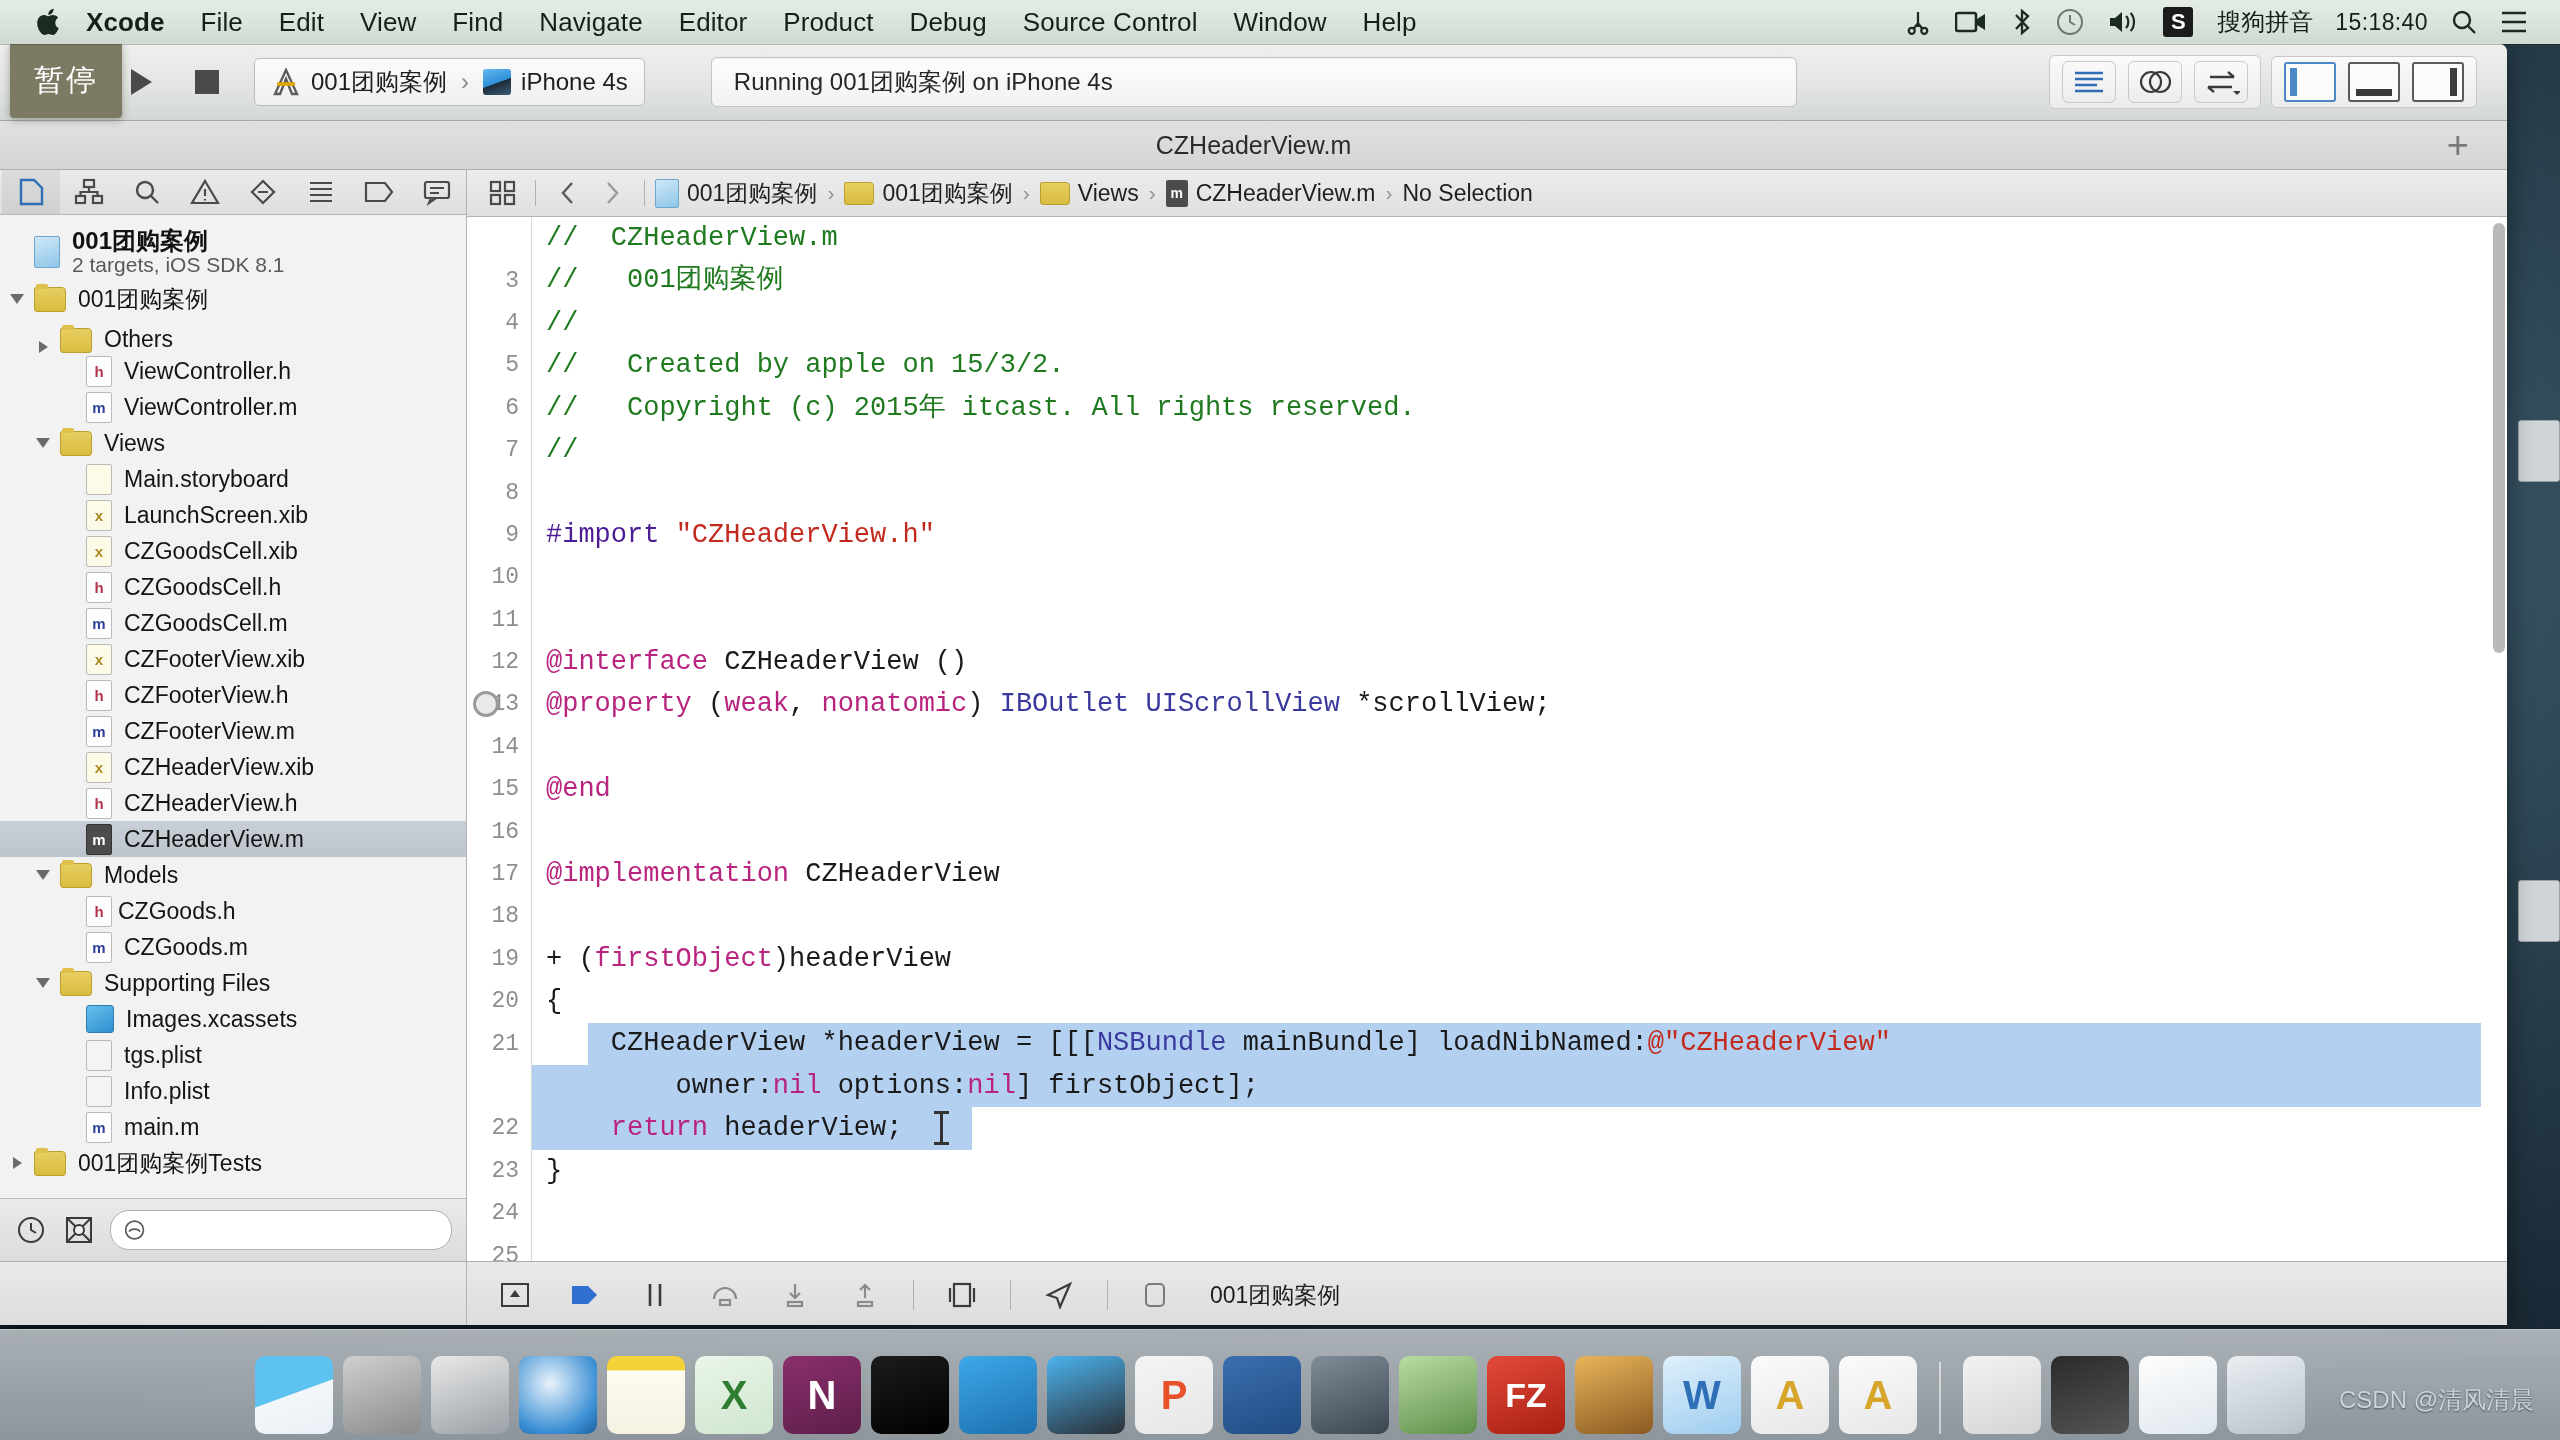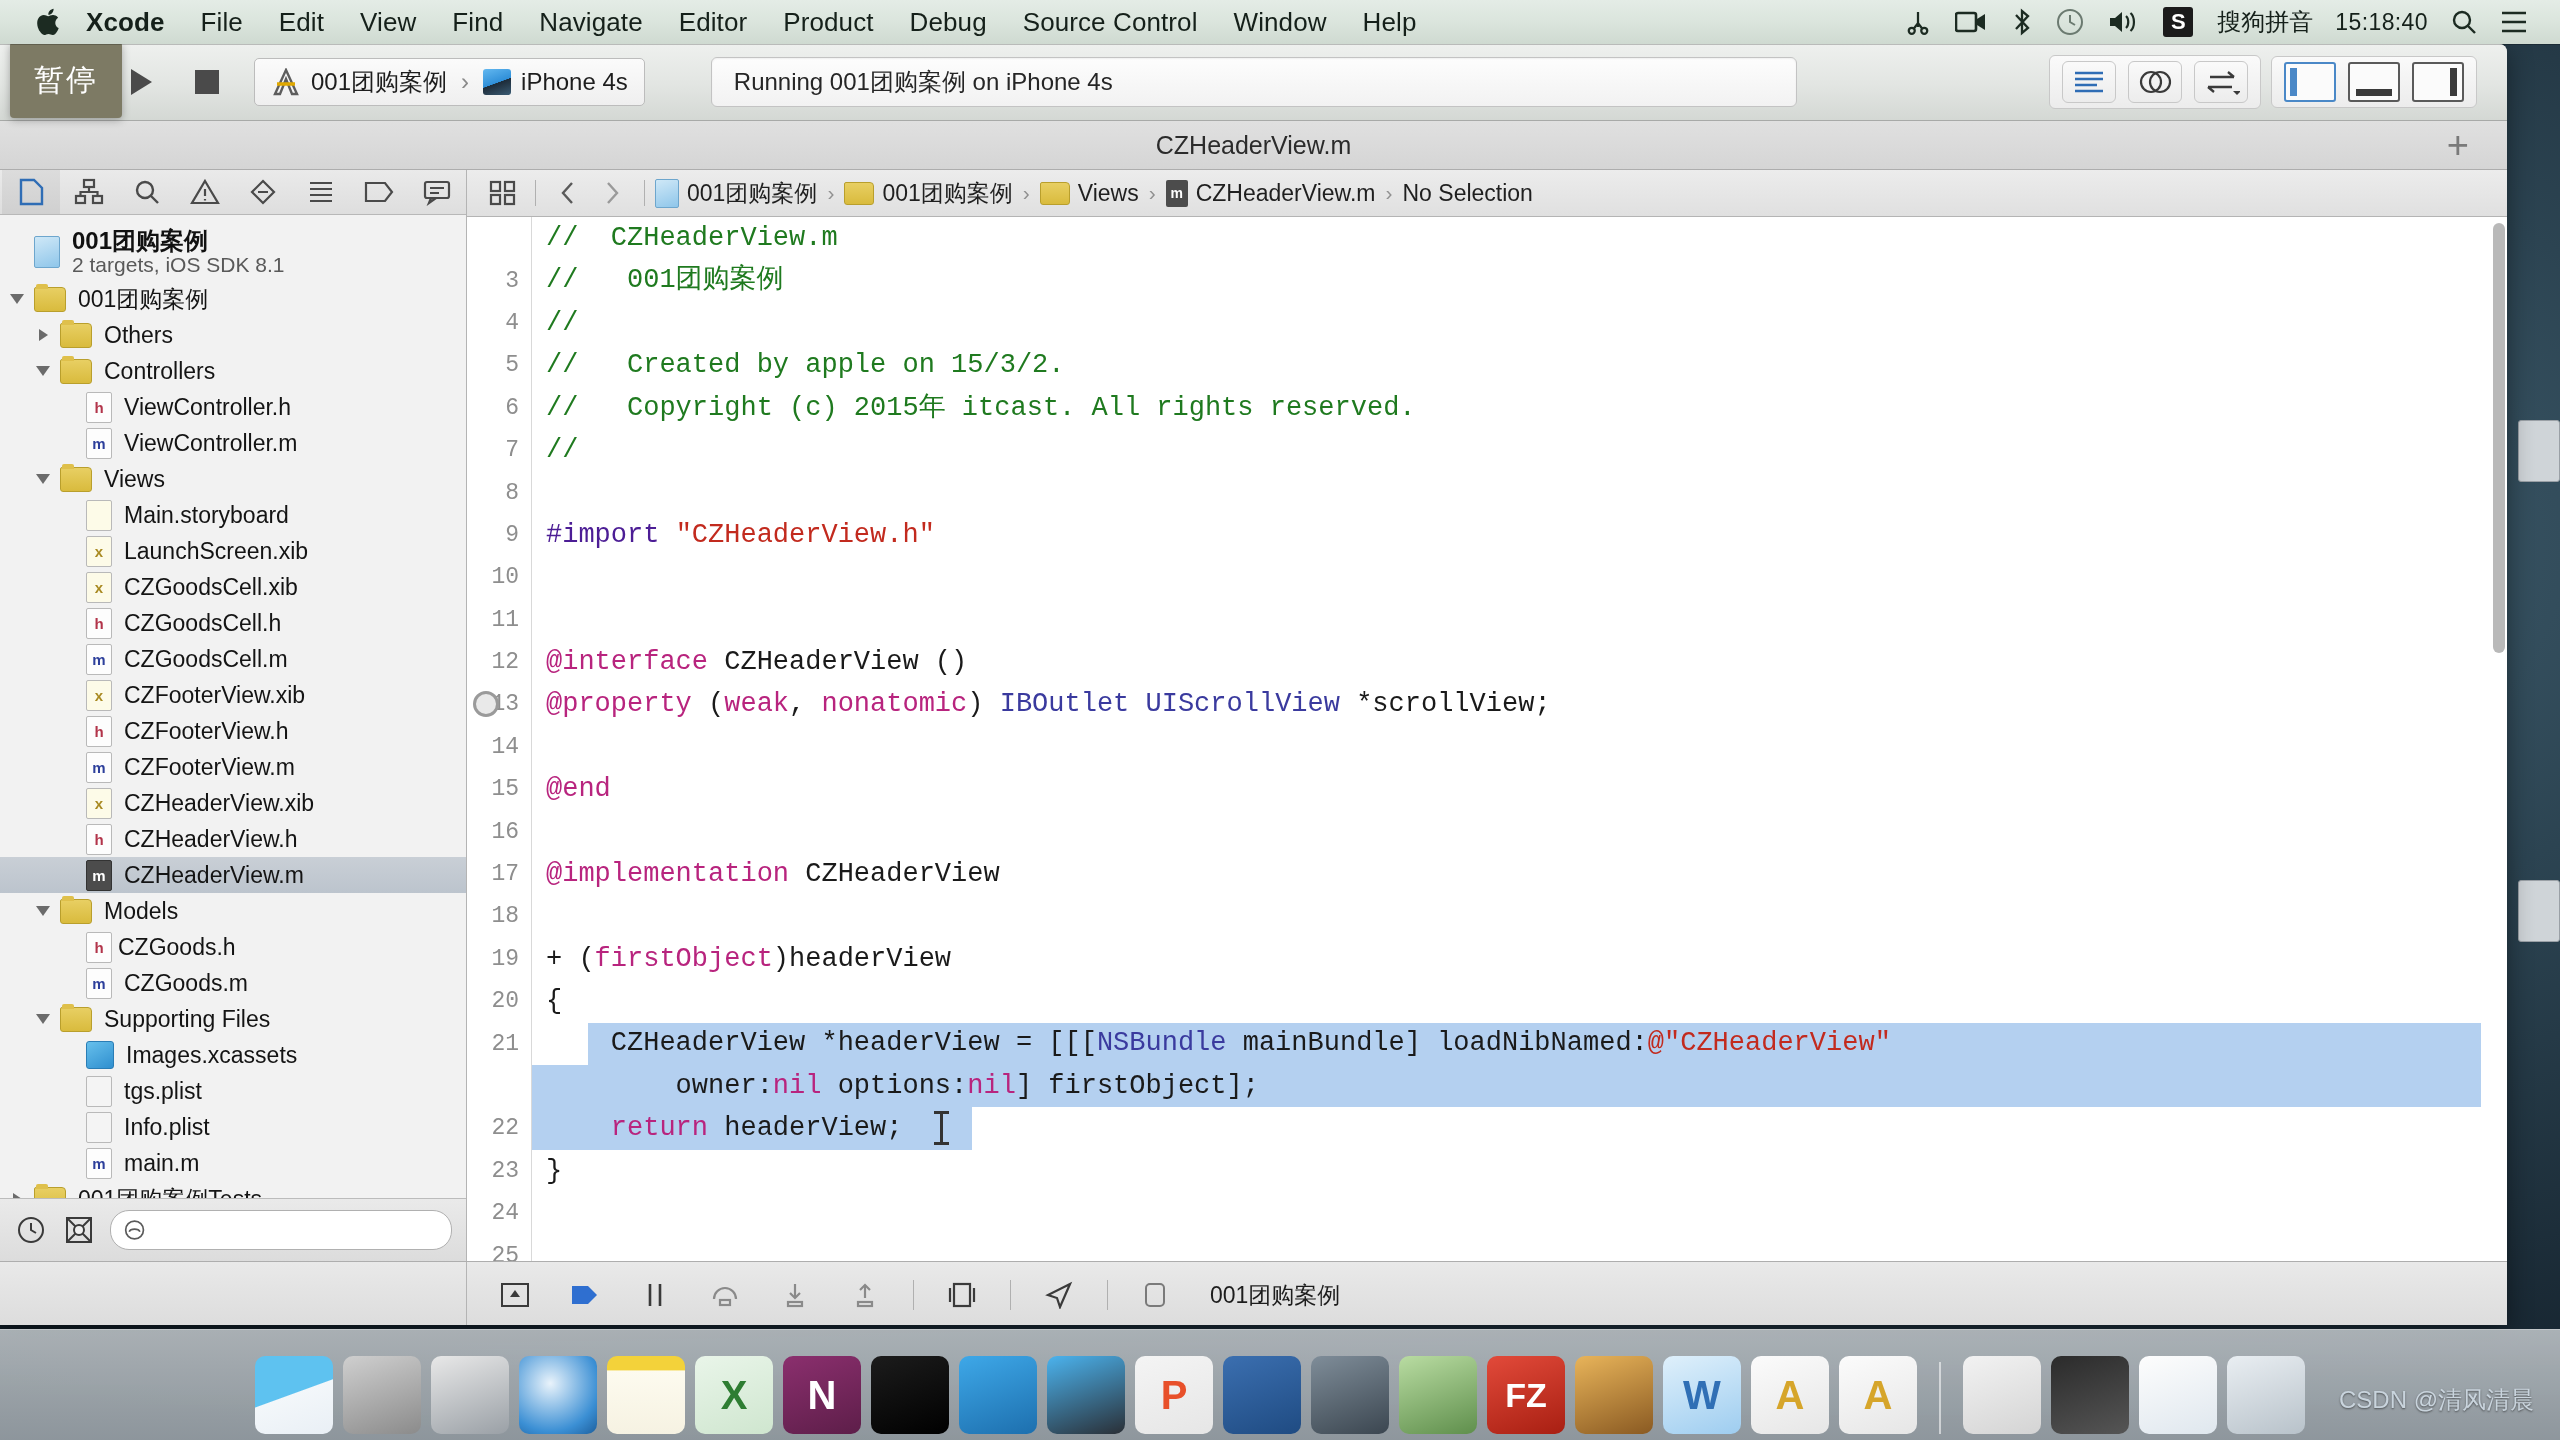--- a/index.html
+++ b/index.html
@@ -478,33 +478,26 @@
             </span>
           </div>
           <div id="tree-rows">
               <div class="row" style="padding-left: 6px;">
                 <span class="tw">
                   <i class="tri open"></i>
                 </span>
                 <span class="folder"></span>
                 <span style="margin-left: 6px;">001团购案例</span>
               </div>
-              <div class="row" style="padding-left: 32px;">
+              <div class="row" style="padding-left: 32px; align-items: flex-end;">
                 <span class="tw">
                   <i class="tri"></i>
                 </span>
                 <span class="folder"></span>
                 <span style="margin-left: 6px;">Others</span>
-              </div>
-              <div class="row" style="padding-left: 32px;">
-                <span class="tw">
-                  <i class="tri open"></i>
-                </span>
-                <span class="folder"></span>
-                <span style="margin-left: 6px;">Controllers</span>
               </div>
               <div class="row" style="padding-left: 58px;">
                 <span class="tw"></span>
                 <span class="fileic h">h</span>
                 <span style="margin-left: 6px;">ViewController.h</span>
               </div>
               <div class="row" style="padding-left: 58px;">
                 <span class="tw"></span>
                 <span class="fileic m">m</span>
                 <span style="margin-left: 6px;">ViewController.m</span>

